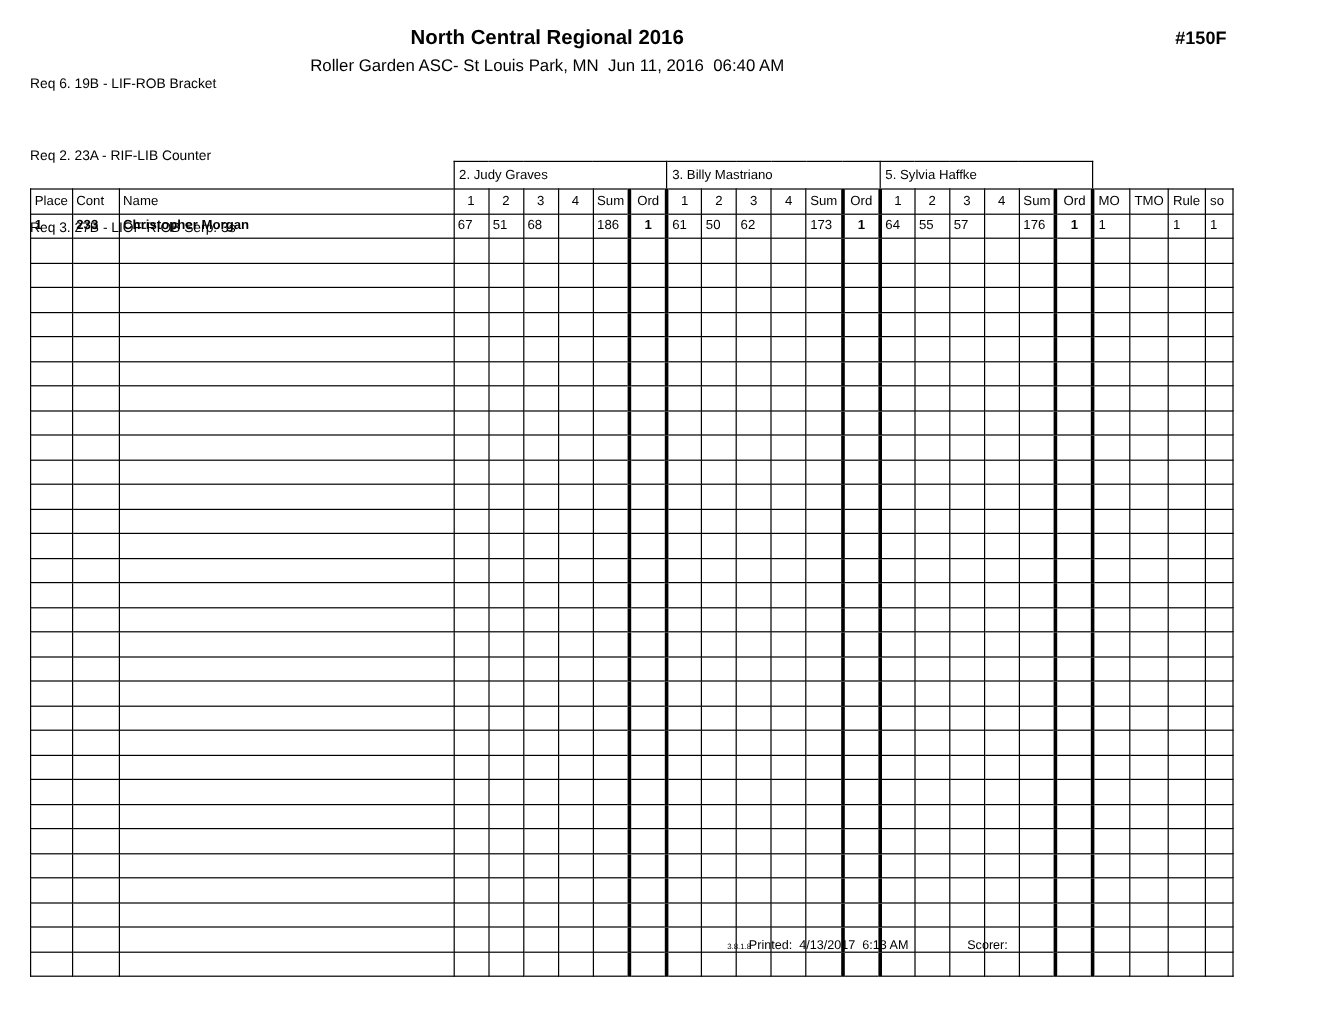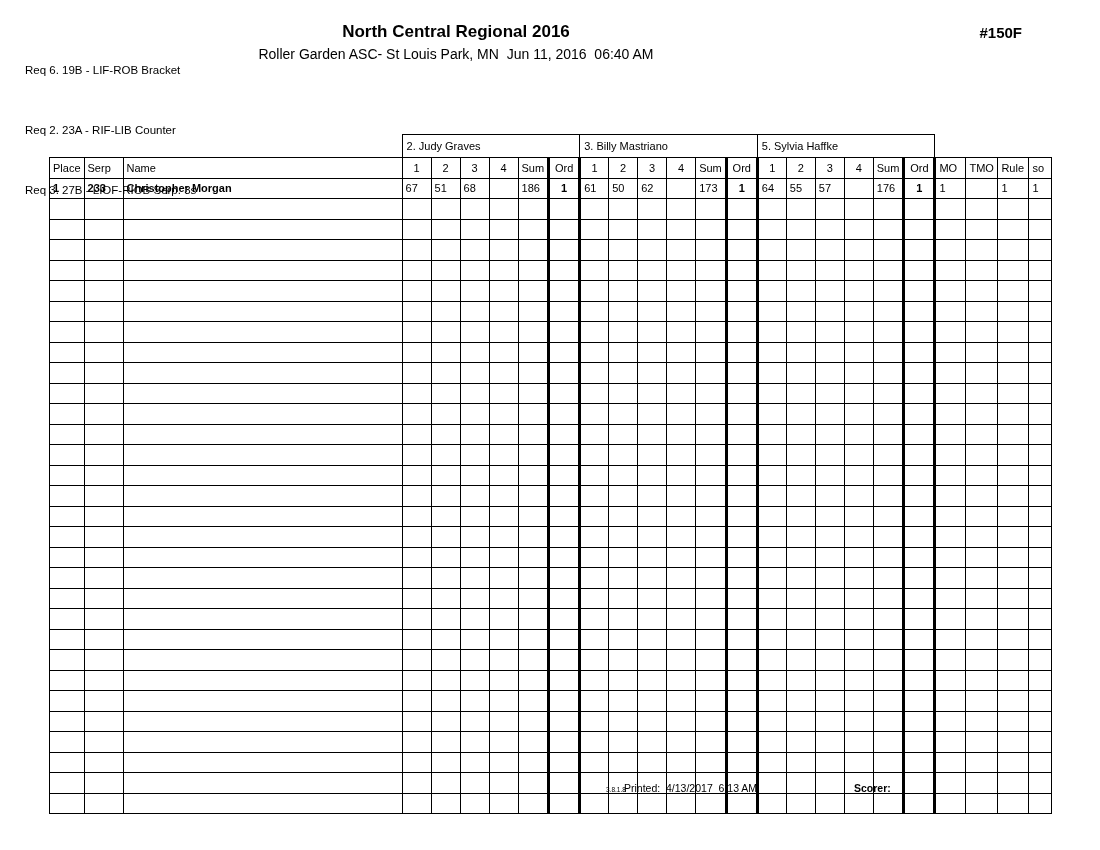--- a/index.html
+++ b/index.html
@@ -24,21 +24,20 @@
   .center-line { position: absolute; left: 0; width: 912px; text-align: center; white-space: pre; }
   .title   { top: 22px; font-size: 17px; font-weight: bold; }
   .venue   { top: 46px; font-size: 14px; }
   .event   { top: 66px; font-size: 17px; font-weight: bold; }
   .summary { top: 90px; font-size: 15px; }
 
   table.results {
     position: absolute; left: 25px; top: 134px;
     border-collapse: collapse; table-layout: fixed;
     font-size: 11px;
-    margin-left: 24px;
   }
   td {
     height: 19.5px; padding: 0 3px;
     overflow: hidden; white-space: nowrap;
     vertical-align: middle;
   }
   tr.judge-row td { height: 22px; }
   .b { border: 1px solid #000; }
   .noborder { border: none; }
   .judgebox { border: 1px solid #000; padding-left: 4px; }
@@ -50,23 +49,22 @@
 
   .footer-version {
     position: absolute; left: 606px; top: 786px;
     font-size: 6.5px;
   }
   .footer-printed {
     position: absolute; left: 624px; top: 782px;
     font-size: 10.5px; white-space: pre;
   }
   .footer-scorer {
-    position: absolute; left: 854px; top: 782px;
+    position: absolute; left: 806px; top: 782px;
     font-size: 10.5px;
-    font-weight: bold;
   }
 </style>
 </head>
 <body>
 
 <div class="page">
 
   <div class="req-block">
     <div>Req 6. 19B - LIF-ROB Bracket</div>
     <div>Req 2. 23A - RIF-LIB Counter</div>
@@ -109,21 +107,21 @@
     <thead>
       <tr class="judge-row">
         <td class="noborder" colspan="3"></td>
         <td class="judgebox" colspan="6">2. Judy Graves</td>
         <td class="judgebox" colspan="6">3. Billy Mastriano</td>
         <td class="judgebox" colspan="6">5. Sylvia Haffke</td>
         <td class="noborder" colspan="4"></td>
       </tr>
       <tr>
         <td class="b">Place</td>
-        <td class="b">Serp</td>
+        <td class="b">Cont</td>
         <td class="b">Name</td>
 
         <td class="b center">1</td>
         <td class="b center">2</td>
         <td class="b center">3</td>
         <td class="b center">4</td>
         <td class="b center">Sum</td>
         <td class="b center thickL thickR">Ord</td>
 
         <td class="b center">1</td>

